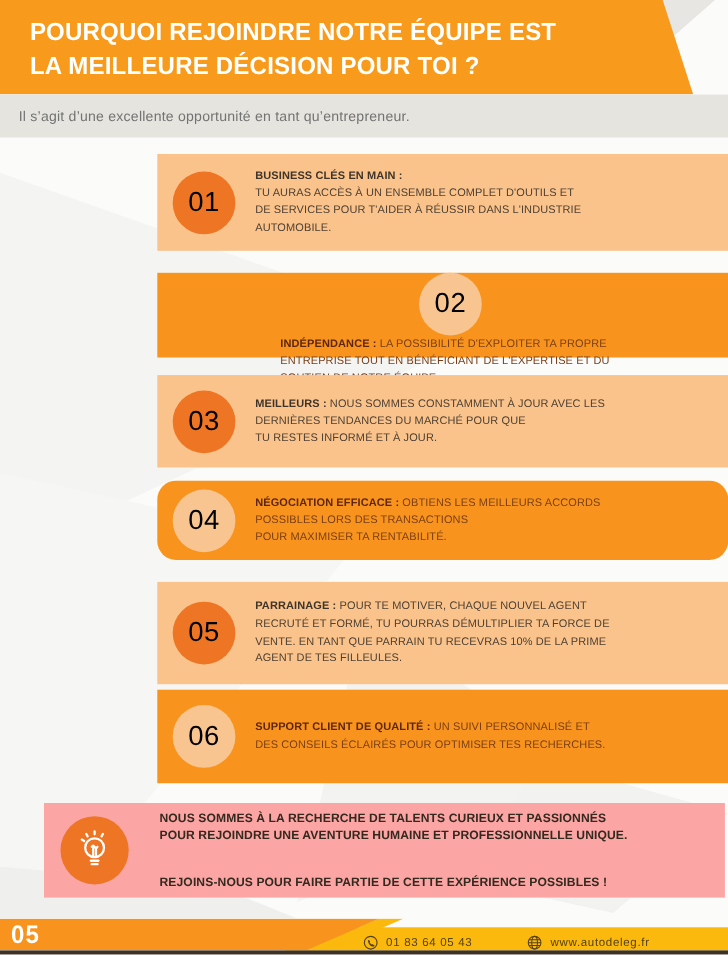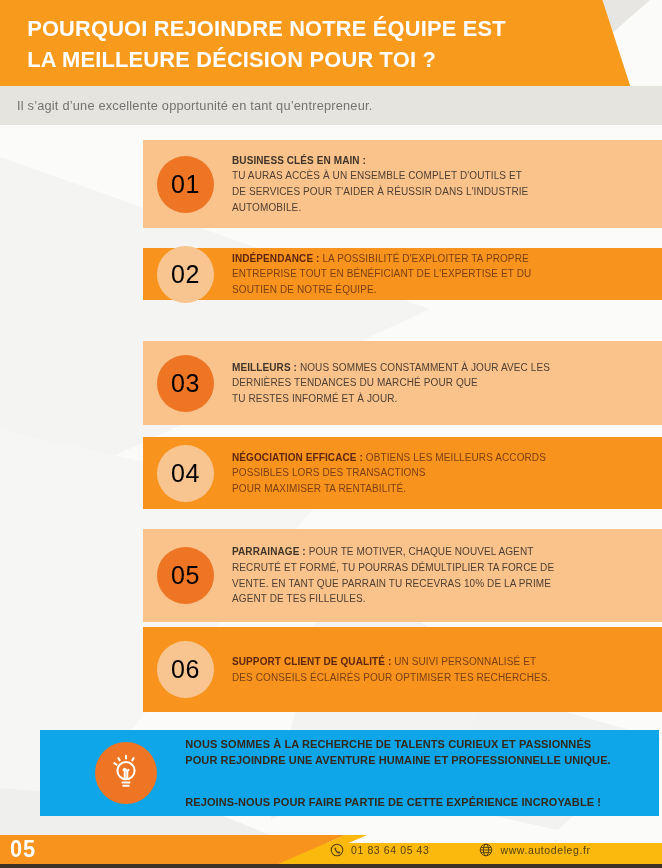--- a/index.html
+++ b/index.html
@@ -29,56 +29,56 @@
   .title{padding:13px 0 0 28px;color:#FFFFFF;font-weight:700;font-size:22.5px;
       line-height:31px;letter-spacing:.2px;transform:scaleX(.97);transform-origin:left top;}
 
   
   .subbar{position:absolute;left:0;top:86px;width:662px;height:39px;background:#E5E4DE;}
   .subbar .sub{line-height:39px;padding-left:17px;font-size:12.8px;color:#737373;letter-spacing:.2px;}
 
   
   .item{position:absolute;left:143px;width:519px;display:flex;align-items:center;}
   .i1{top:140px;height:88px;} .i3{top:341px;height:84px;} .i5{top:529px;height:93px;}
-  .i2{top:248px;height:52px;} .i4{top:437px;height:72px;} .i6{top:627px;height:85px;}
+  .i2{top:248px;height:77px;flex-direction:column;} .i4{top:437px;height:72px;border-radius:17px;} .i6{top:627px;height:85px;}
   .item .num{width:57px;height:57px;border-radius:50%;margin-left:14px;flex:none;
       display:flex;align-items:center;justify-content:center;
       font-weight:400;font-size:25px;color:#000000;letter-spacing:.5px;}
   .item .txt{margin:0 14px 0 18px;font-size:10px;line-height:15.6px;
       letter-spacing:.1px;white-space:pre-line;}
   .item .hd{font-weight:700;}
   .light{background:#FAC38B;}
   .light .num{background:#EE7524;}
   .light .txt{color:#4E4033;}
   .light .hd{color:#3F342A;}
   .dark{background:#F8941D;}
   .dark .num{background:#F8C590;}
   .dark .txt{color:#7A3E16;}
   .dark .hd{color:#5E2610;}
 
   
   .callout{position:absolute;left:40px;top:730px;width:619px;height:86px;
-      background:#0ea5e9;display:flex;align-items:center;justify-content:center;}
+      background:#fca5a5;display:flex;align-items:center;}
   .bulb{width:62px;height:62px;border-radius:50%;background:#EE7524;margin-left:15px;
       flex:none;display:flex;align-items:center;justify-content:center;}
   .ctxt{margin:0 8px 0 28px;font-size:11px;font-weight:700;color:#33291D;
       line-height:16px;letter-spacing:.1px;white-space:pre-line;}
   .ctxt .p2{margin-top:10px;}
 
   
   .strip{position:absolute;left:260px;right:0;top:843px;height:21px;background:#FBB80D;}
   .accent{position:absolute;left:278px;top:835px;width:89px;height:29px;background:#FBB80D;
       clip-path:polygon(75% 0,100% 0,25% 100%,0 100%);}
   .fbar{position:absolute;left:0;top:835px;width:345px;height:29px;background:#F8941D;
       clip-path:polygon(0 0,100% 0,80.6% 100%,0 100%);}
   .pagenum{position:absolute;left:10px;top:836px;color:#FFFFFF;font-weight:700;
       font-size:23px;letter-spacing:1px;transform:scaleX(.95);transform-origin:left top;}
   .baseline{position:absolute;left:0;top:864px;width:662px;height:4px;background:#3E3226;}
   .contacts{position:absolute;left:330px;top:843px;height:21px;display:flex;
-      align-items:flex-start;gap:50px;}
+      align-items:flex-end;gap:50px;}
   .fgroup{display:flex;align-items:center;gap:7px;color:#564312;font-size:10.5px;
       letter-spacing:.6px;}
   .fgroup svg{display:block;}
 </style>
 </head>
 <body>
 
 <div class="page">
 
   <div class="facet f1"></div>
@@ -153,21 +153,21 @@
         <line x1="10.3" y1="20" x2="13.7" y2="20"></line>
         <line x1="12" y1="1.2" x2="12" y2="2.8"></line>
         <line x1="7.2" y1="2.6" x2="8" y2="4"></line>
         <line x1="16.8" y1="2.6" x2="16" y2="4"></line>
         <line x1="4.6" y1="5.8" x2="6" y2="6.7"></line>
       </svg>
     </div>
     <div class="ctxt">
       <div>NOUS SOMMES À LA RECHERCHE DE TALENTS CURIEUX ET PASSIONNÉS
 POUR REJOINDRE UNE AVENTURE HUMAINE ET PROFESSIONNELLE UNIQUE.</div>
-      <div class="p2">REJOINS-NOUS POUR FAIRE PARTIE DE CETTE EXPÉRIENCE INCROYABLE !</div>
+      <div class="p2">REJOINS-NOUS POUR FAIRE PARTIE DE CETTE EXPÉRIENCE POSSIBLES !</div>
     </div>
   </div>
 
   <div class="strip"></div>
   <div class="accent"></div>
   <div class="fbar"></div>
   <div class="pagenum">05</div>
 
   <div class="contacts">
     <div class="fgroup">

